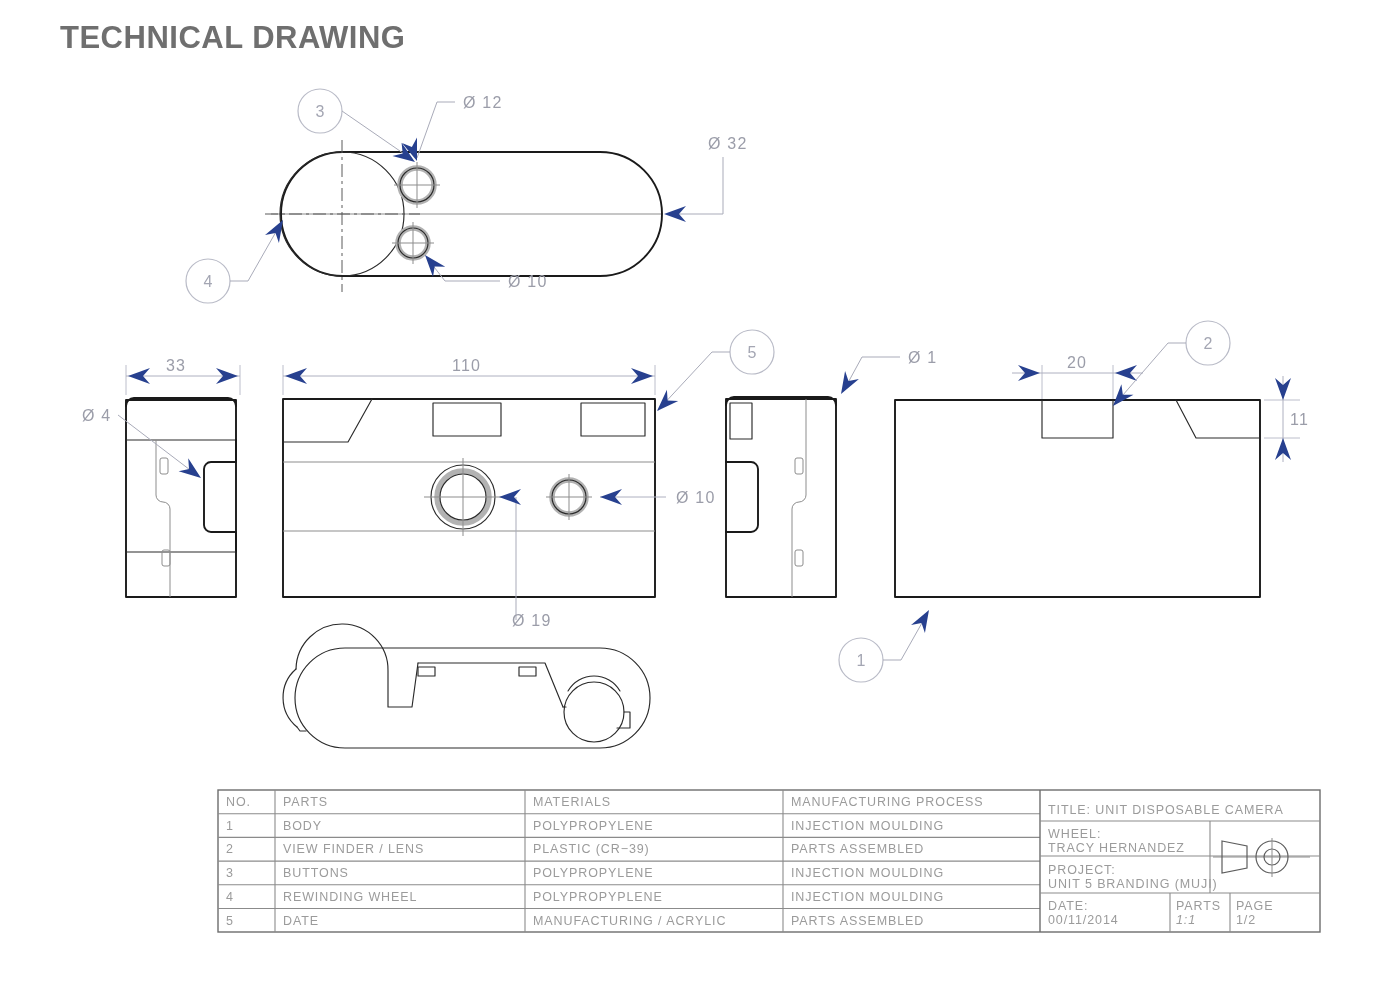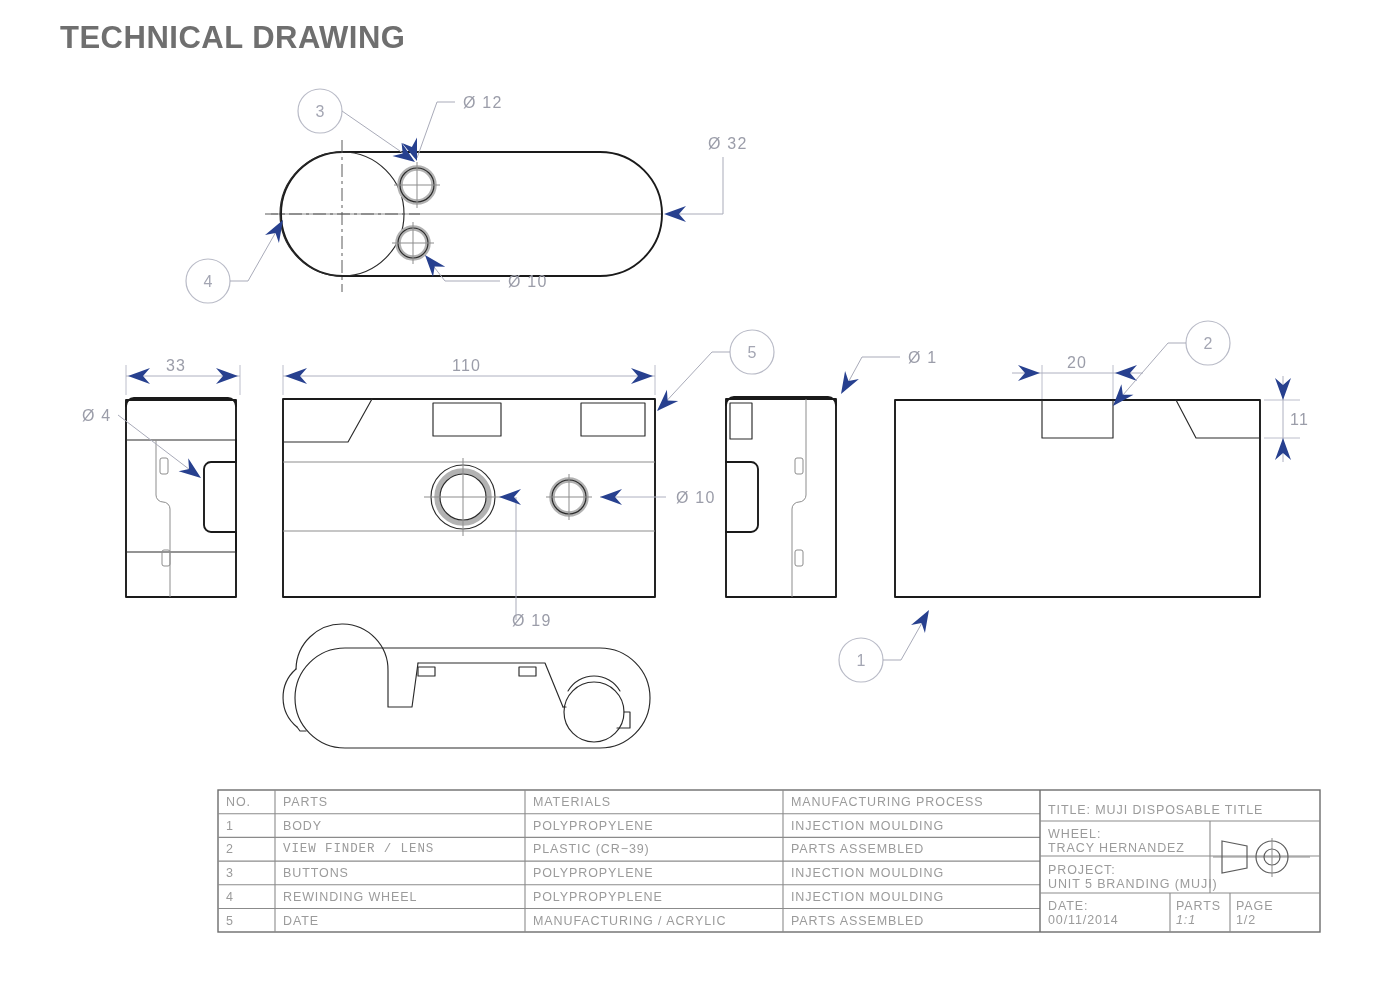--- a/index.html
+++ b/index.html
@@ -350,40 +350,40 @@
     <div class="t" style="position:absolute;left:283px;top:795px;">PARTS</div>
     <div class="t" style="position:absolute;left:533px;top:795px;">MATERIALS</div>
     <div class="t" style="position:absolute;left:791px;top:795px;">MANUFACTURING PROCESS</div>
 
     <div class="t" style="position:absolute;left:226px;top:818.7px;">1</div>
     <div class="t" style="position:absolute;left:283px;top:818.7px;">BODY</div>
     <div class="t" style="position:absolute;left:533px;top:818.7px;">POLYPROPYLENE</div>
     <div class="t" style="position:absolute;left:791px;top:818.7px;">INJECTION MOULDING</div>
 
     <div class="t" style="position:absolute;left:226px;top:842.4px;">2</div>
-    <div class="t" style="position:absolute;left:283px;top:842.4px;font-family:Liberation Mono, monospace;">VIEW FINDER / LENS</div>
+    <div class="t" style="position:absolute;left:283px;top:842.4px;">VIEW FINDER / LENS</div>
     <div class="t" style="position:absolute;left:533px;top:842.4px;text-align:center;">PLASTIC (CR−39)</div>
     <div class="t" style="position:absolute;left:791px;top:842.4px;">PARTS ASSEMBLED</div>
 
     <div class="t" style="position:absolute;left:226px;top:866.1px;">3</div>
     <div class="t" style="position:absolute;left:283px;top:866.1px;">BUTTONS</div>
     <div class="t" style="position:absolute;left:533px;top:866.1px;">POLYPROPYLENE</div>
     <div class="t" style="position:absolute;left:791px;top:866.1px;">INJECTION MOULDING</div>
 
     <div class="t" style="position:absolute;left:226px;top:889.8px;">4</div>
     <div class="t" style="position:absolute;left:283px;top:889.8px;">REWINDING WHEEL</div>
     <div class="t" style="position:absolute;left:533px;top:889.8px;">POLYPROPYPLENE</div>
     <div class="t" style="position:absolute;left:791px;top:889.8px;">INJECTION MOULDING</div>
 
     <div class="t" style="position:absolute;left:226px;top:913.5px;">5</div>
     <div class="t" style="position:absolute;left:283px;top:913.5px;">DATE</div>
     <div class="t" style="position:absolute;left:533px;top:913.5px;">MANUFACTURING / ACRYLIC</div>
     <div class="t" style="position:absolute;left:791px;top:913.5px;">PARTS ASSEMBLED</div>
 
-    <div class="t" style="position:absolute;left:1048px;top:803px;">TITLE: MUJI DISPOSABLE TITLE</div>
+    <div class="t" style="position:absolute;left:1048px;top:803px;">TITLE: UNIT DISPOSABLE CAMERA</div>
 
     <div class="t" style="position:absolute;left:1048px;top:827px;">WHEEL:</div>
     <div class="t" style="position:absolute;left:1048px;top:841px;">TRACY HERNANDEZ</div>
 
     <div class="t" style="position:absolute;left:1048px;top:863px;">PROJECT:</div>
     <div class="t" style="position:absolute;left:1048px;top:877px;">UNIT 5 BRANDING (MUJI)</div>
 
     <div class="t" style="position:absolute;left:1048px;top:899px;">DATE:</div>
     <div class="t" style="position:absolute;left:1048px;top:913px;">00/11/2014</div>
 

